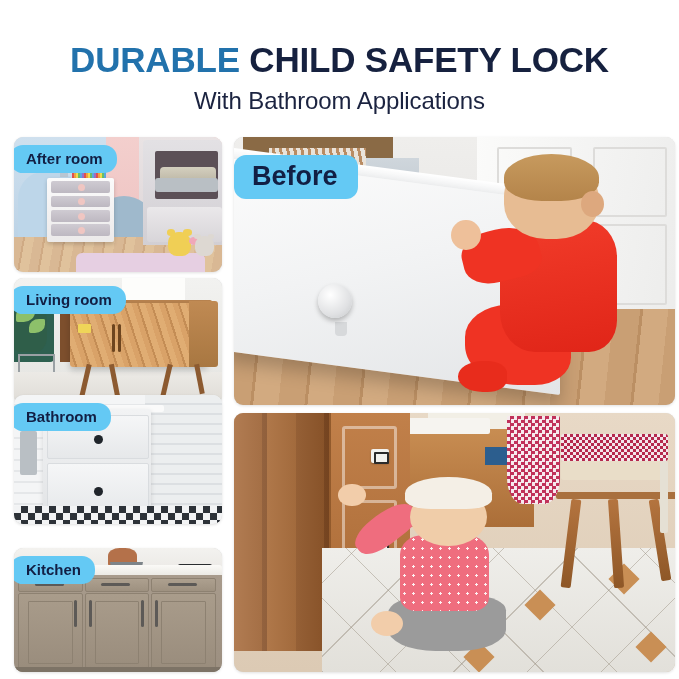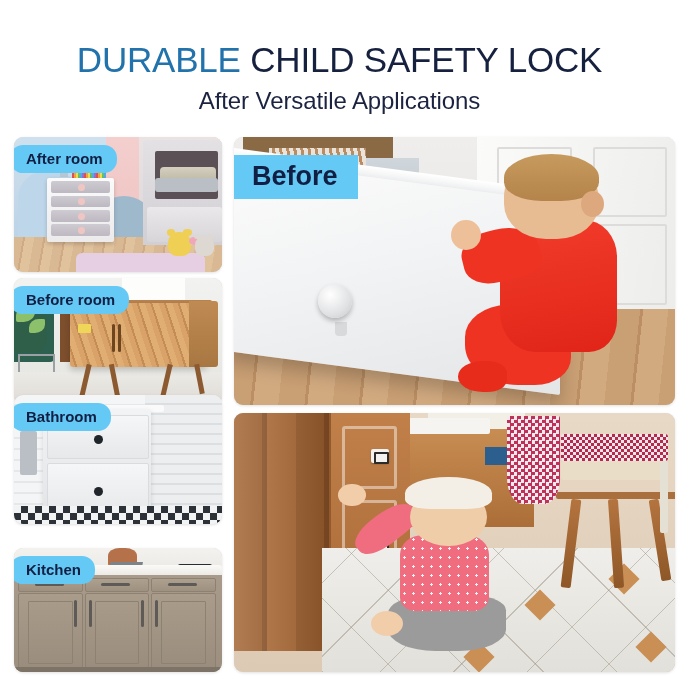--- a/index.html
+++ b/index.html
@@ -28,21 +28,21 @@
     width: 679px;
     height: 128px;
     text-align: center;
   }
   .headline {
     position: absolute;
     left: 0;
     top: 40px;
     width: 679px;
     font-size: 35px;
-    font-weight: normal;
+    font-weight: bold;
     letter-spacing: -0.2px;
     color: #16213f;
     white-space: nowrap;
   }
   .headline .accent {
     color: #2272ac;
   }
   .subhead {
     position: absolute;
     left: 0;
@@ -86,21 +86,21 @@
     border-radius: 13px;
   }
   .badge-large {
     left: 0px;
     top: 18px;
     padding: 8px 20px 9px 18px;
     font-size: 27px;
     border-radius: 0 8px 8px 0;
   }
   .badge-large.sq {
-    border-radius: 0;
+    border-radius: 12px;
   }
 
   
   .l { position: absolute; }
 
   
   .kr-wall-l { left: 0; top: 0; width: 46%; height: 76%; background: linear-gradient(180deg,#cfe0ee,#bcd3e6); }
   .kr-wall-r { left: 44%; top: 0; width: 56%; height: 76%; background: linear-gradient(180deg,#f3cfcd,#eec3c2); }
   .kr-wall-far { left: 60%; top: 0; width: 40%; height: 76%; background: linear-gradient(180deg,#e9e3e4,#ded6d8); }
   .kr-arch { left: 2%; top: 26%; width: 30%; height: 50%; background: #bdd6e9; border-radius: 40% 40% 0 0; }
@@ -254,21 +254,21 @@
 </head>
 <body>
 
 <div id="poster">
 
   <div class="header">
     <div class="headline">
       <span class="accent">DURABLE</span>
       <span>CHILD SAFETY LOCK</span>
     </div>
-    <div class="subhead">After Versatile Applications</div>
+    <div class="subhead">With Bathroom Applications</div>
   </div>
 
   <div class="panel soft-shadow" style="left:14px; top:137px; width:208px; height:135px;">
     <div class="photo">
       <div class="l kr-wall-l"></div>
       <div class="l kr-wall-r"></div>
       <div class="l kr-wall-far"></div>
       <div class="l kr-arch"></div>
       <div class="l kr-arch2"></div>
       <div class="l kr-floor"></div>
@@ -322,21 +322,21 @@
       <div class="l lr-cab"></div>
       <div class="l lr-cab-side"></div>
       <div class="l lr-handle" style="left:47%; top:36%;"></div>
       <div class="l lr-handle" style="left:50%; top:36%;"></div>
       <div class="l lr-tag"></div>
       <div class="l lr-leg" style="left:33%; top:68%; height:26%; transform:rotate(13deg);"></div>
       <div class="l lr-leg" style="left:47%; top:68%; height:26%; transform:rotate(-11deg);"></div>
       <div class="l lr-leg" style="left:72%; top:68%; height:26%; transform:rotate(13deg);"></div>
       <div class="l lr-leg" style="left:88%; top:68%; height:24%; transform:rotate(-11deg);"></div>
     </div>
-    <div class="badge badge-thumb">Before room</div>
+    <div class="badge badge-thumb">Living room</div>
   </div>
 
   <div class="panel soft-shadow" style="left:14px; top:395px; width:208px; height:129px;">
     <div class="photo">
       <div class="l bt-wall"></div>
       <div class="l bt-wall-r"></div>
       <div class="l bt-niche"></div>
       <div class="l bt-counter"></div>
       <div class="l bt-vanity">
         <div class="l bt-dr" style="top:5%; height:40%;">

